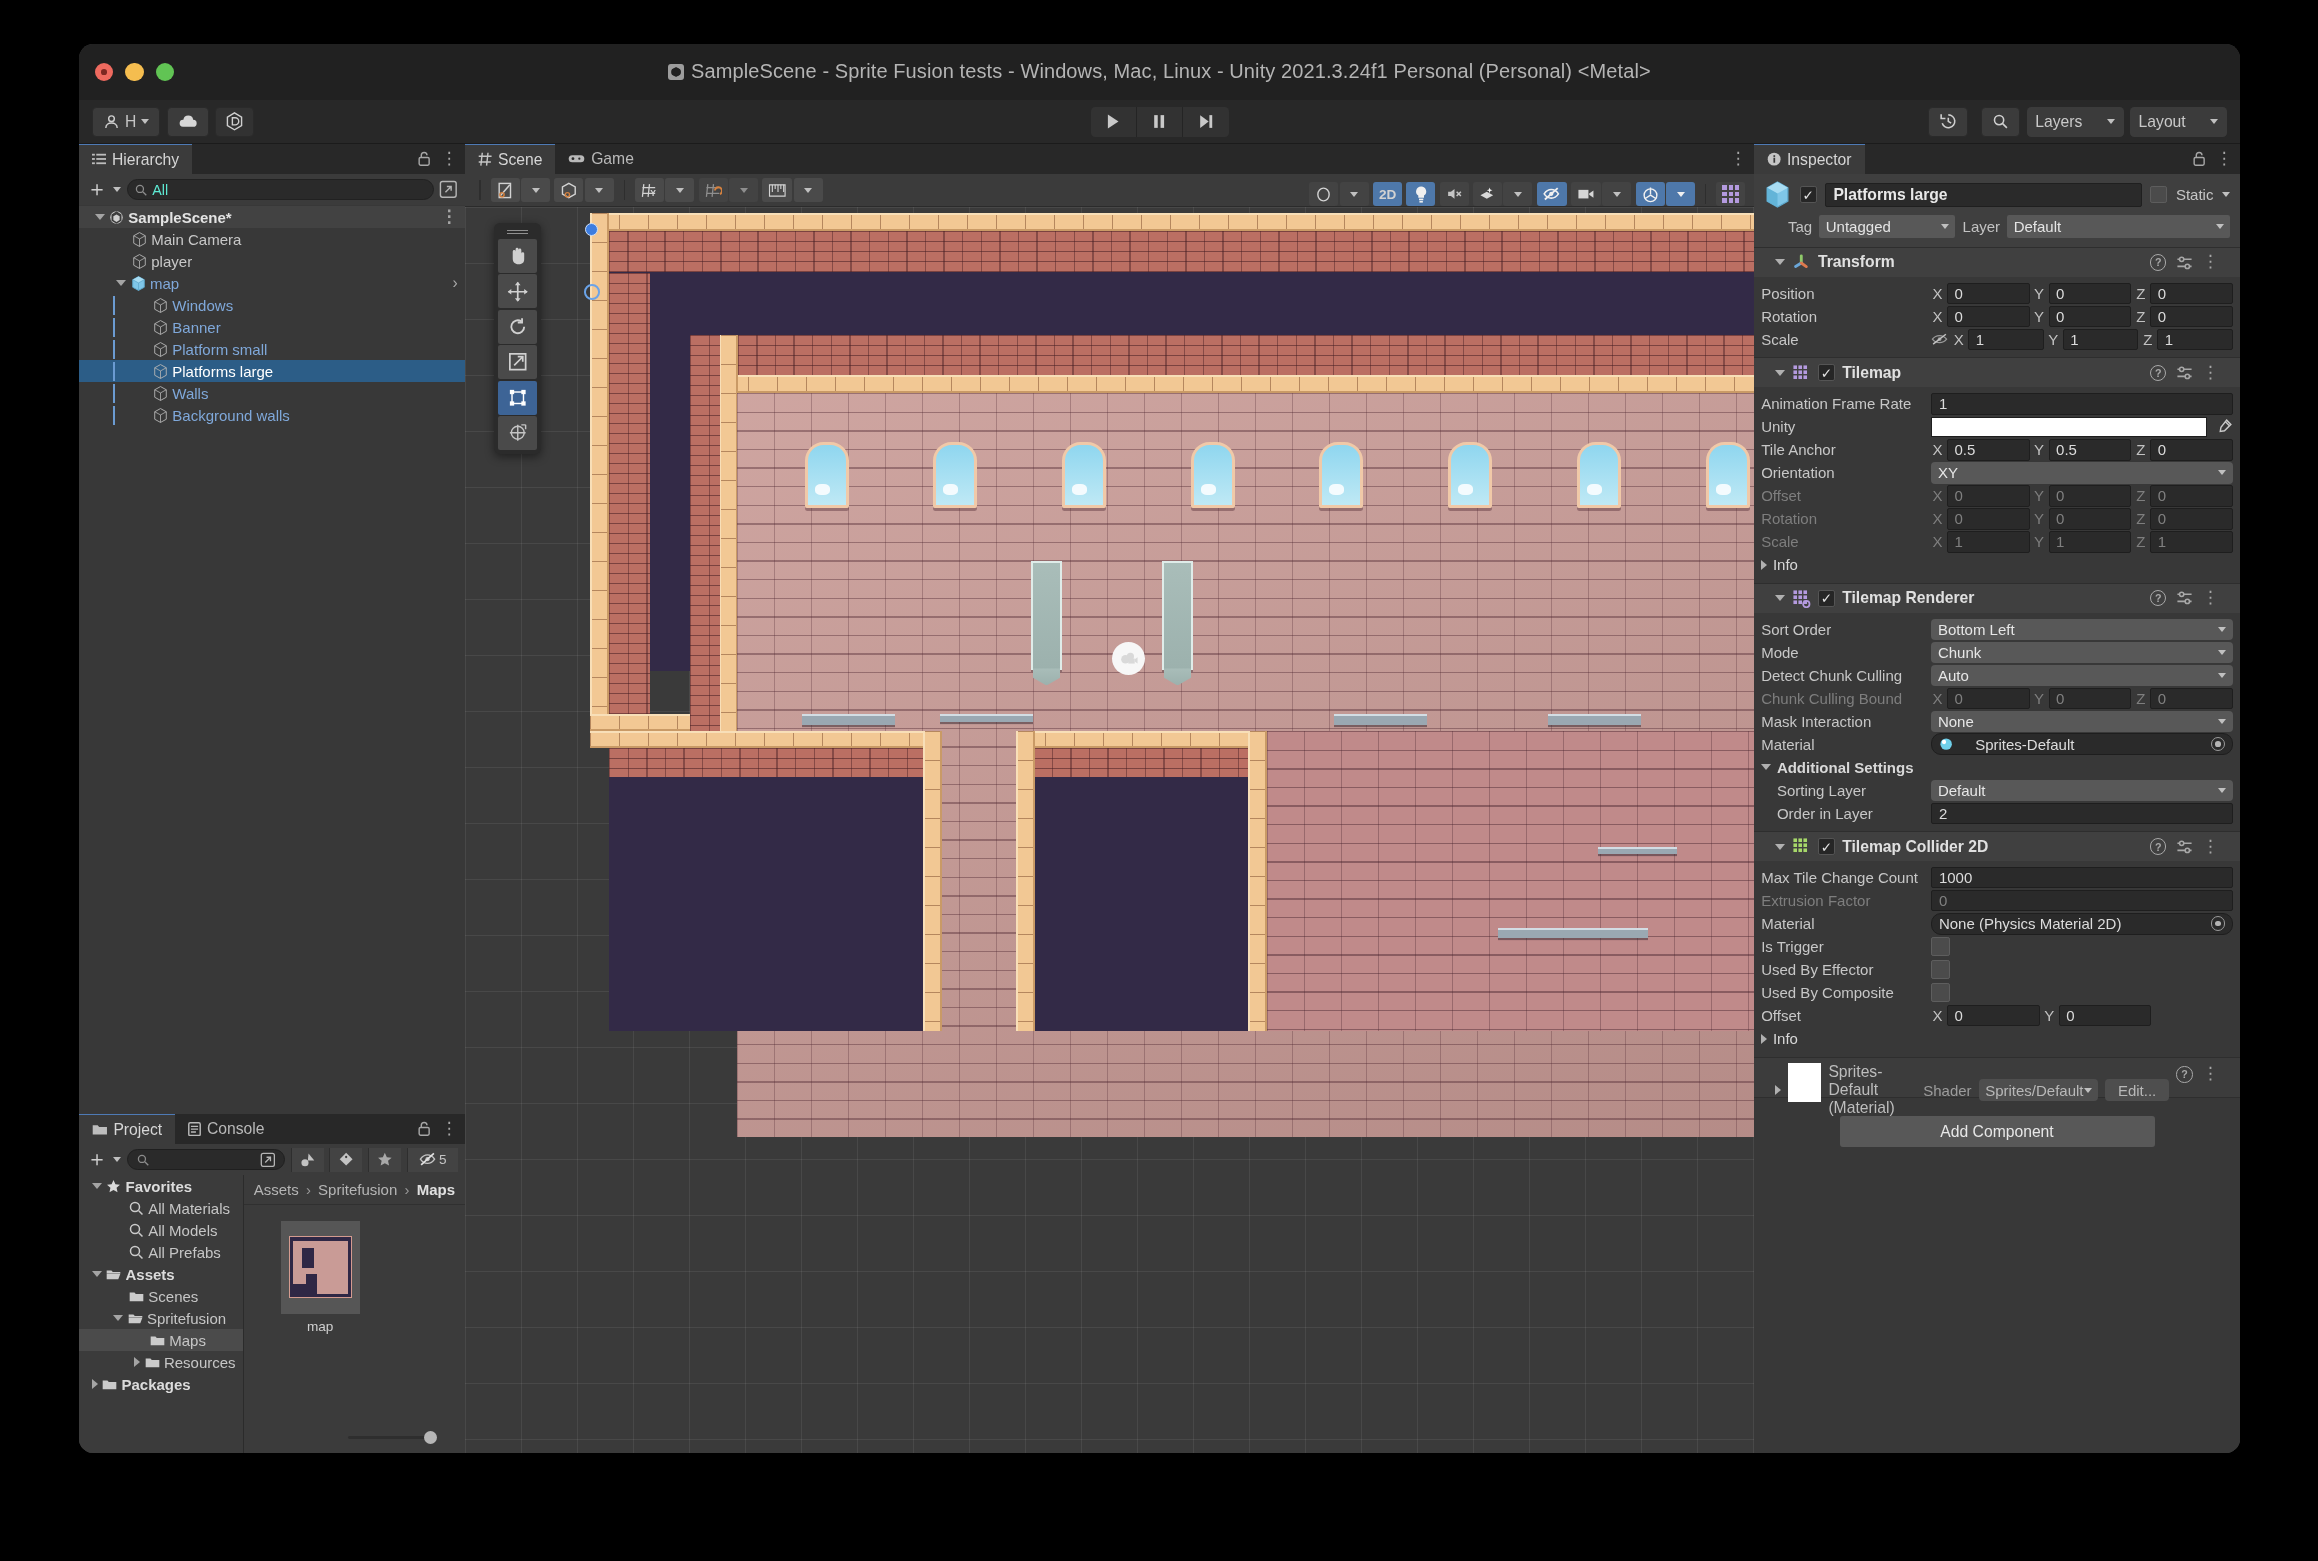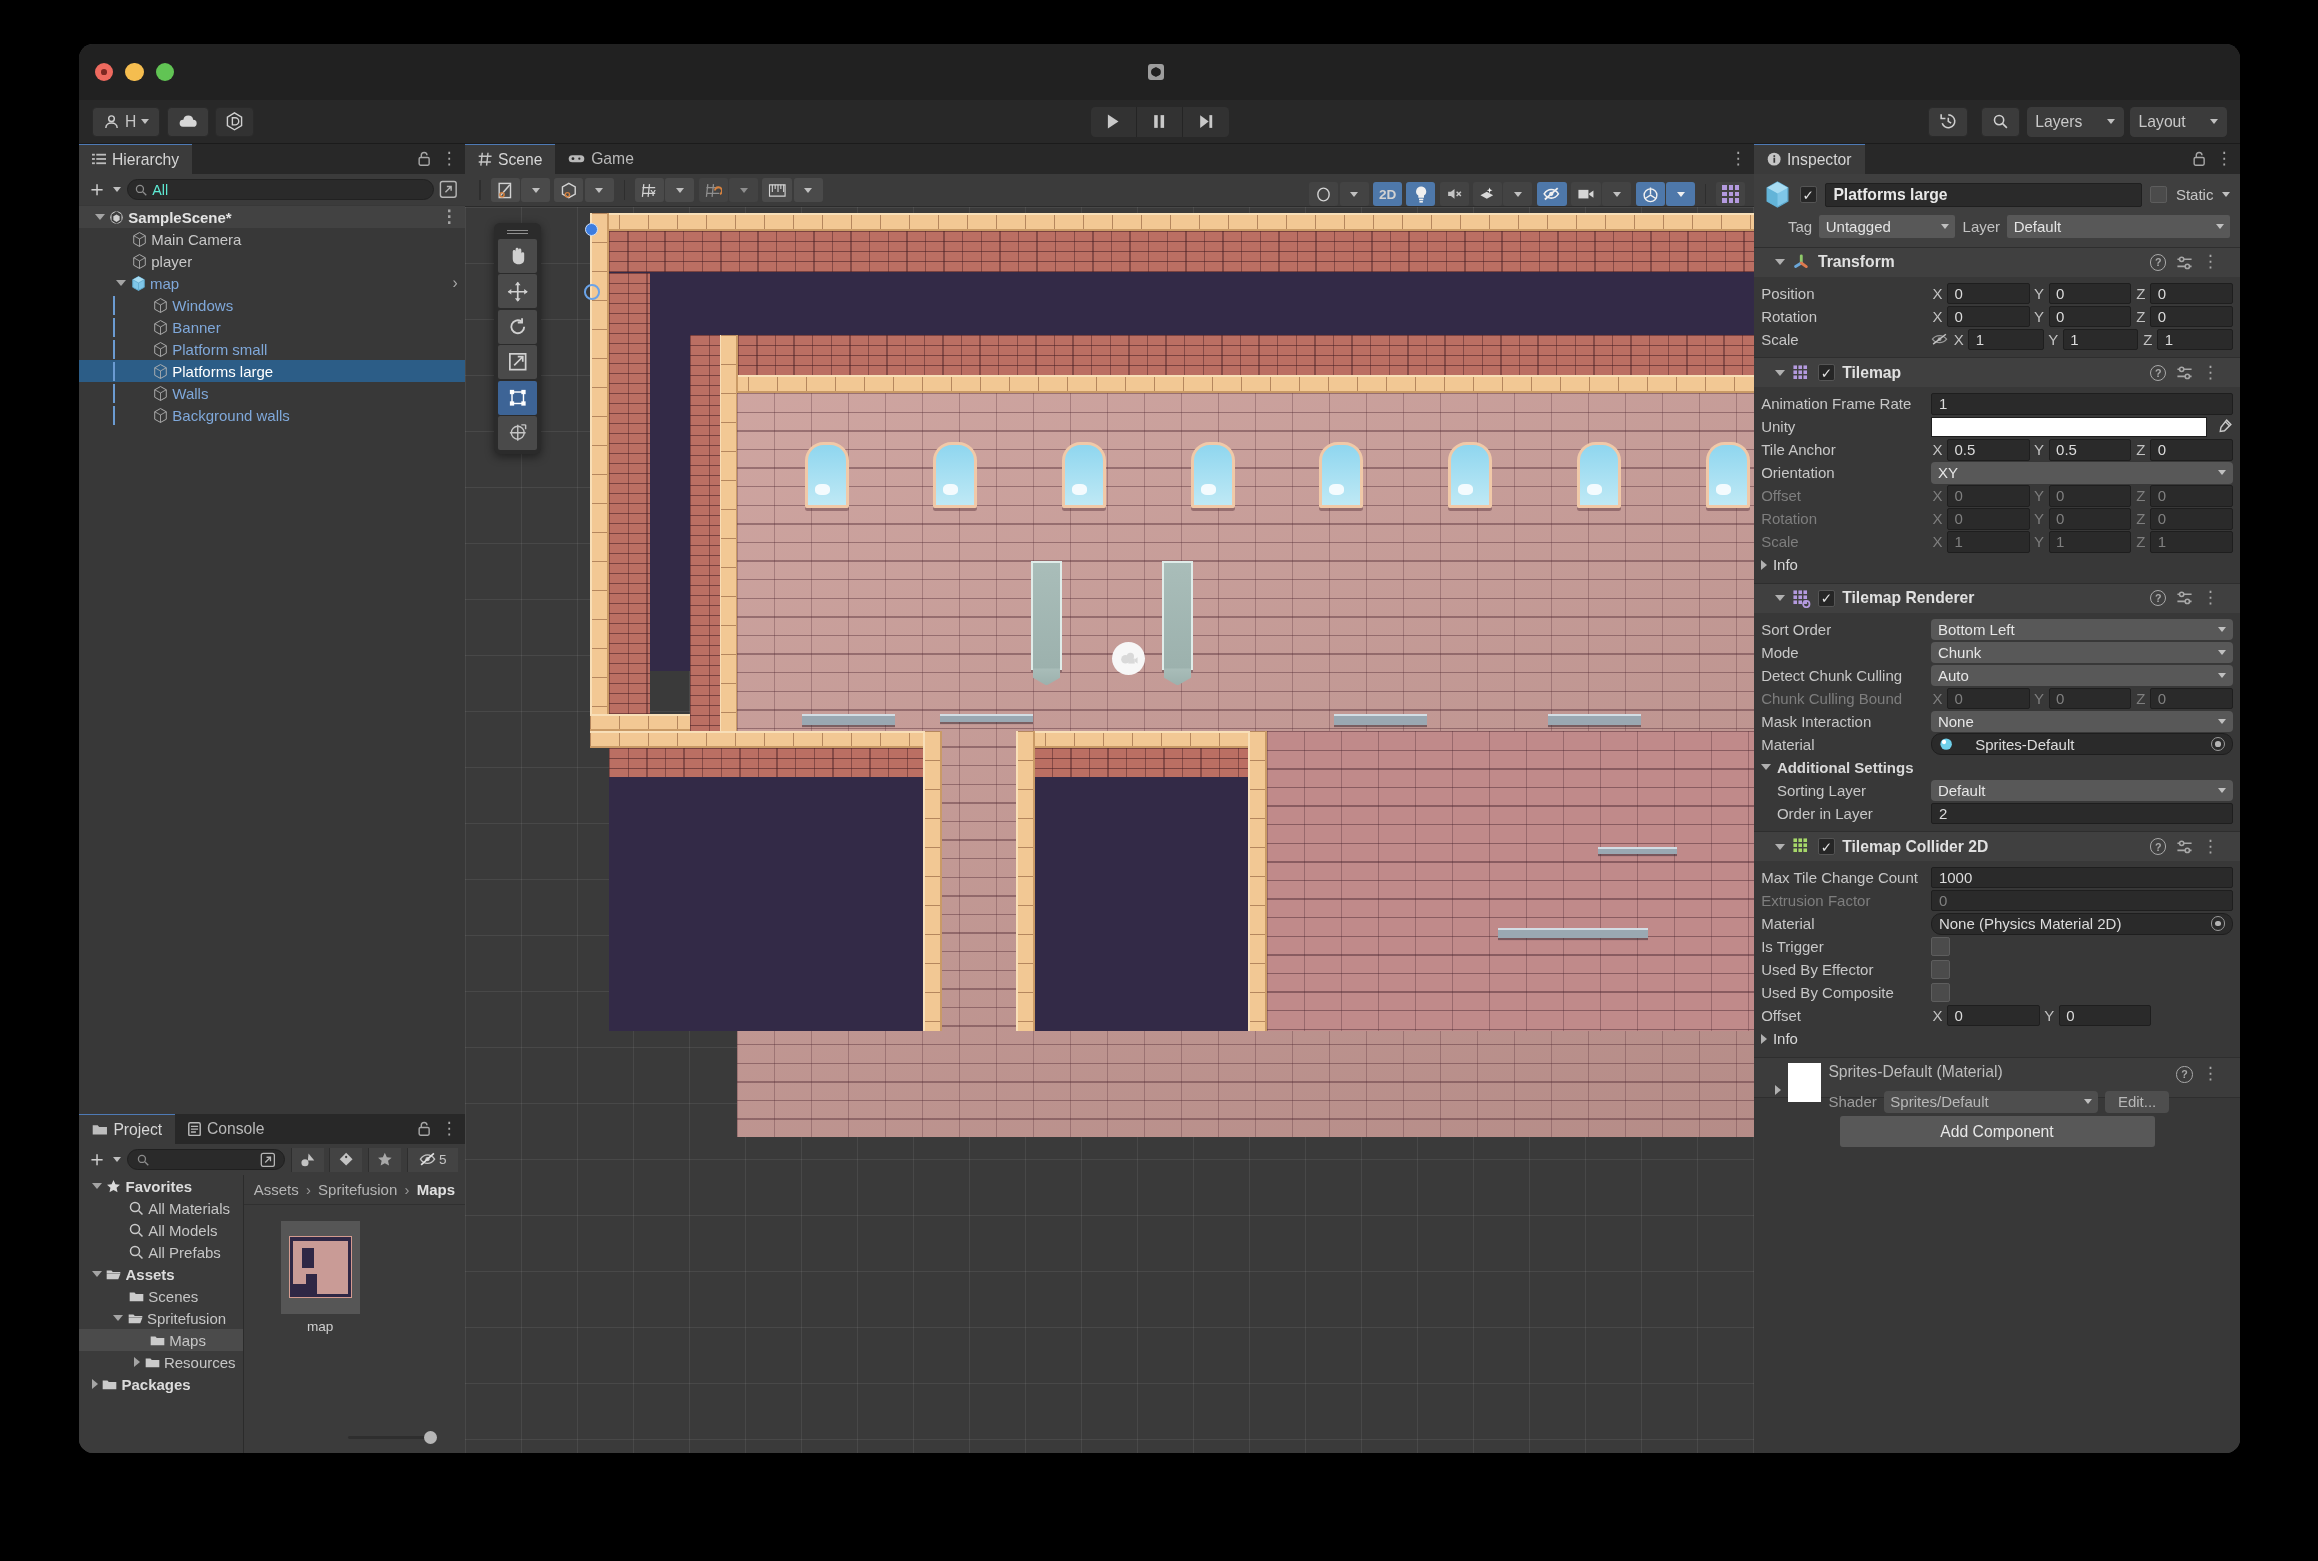--- a/index.html
+++ b/index.html
@@ -278,21 +278,21 @@
 
 <div class="win">
 
   <div class="titlebar">
     <div class="traffic">
       <span class="tl r"></span>
       <span class="tl y"></span>
       <span class="tl g"></span>
     </div>
     <div class="title">
-      <span class="ulogo"></span>
+      <span class="ulogo"></span><span>SampleScene - Sprite Fusion tests - Windows, Mac, Linux - Unity 2021.3.24f1 Personal (Personal) &lt;Metal&gt;</span>
     </div>
   </div>
 
   <div class="maintool">
     <div class="tbtn">
       <svg width="17" height="17" viewBox="0 0 24 24">
         <circle cx="12" cy="8" r="4" fill="none" stroke="#cfcfcf" stroke-width="2"></circle>
         <path d="M4 21c0-4.4 3.6-7 8-7s8 2.6 8 7" fill="none" stroke="#cfcfcf" stroke-width="2"></path>
       </svg>
       <span>H</span>
@@ -1341,21 +1341,21 @@
                   <span>Info</span>
                 </div>
               </div>
             </div>
           </div>
 
         <div class="comp">
           <div class="comp-head" style="background:#3c3c3c;height:39px;align-items:flex-start;padding-top:5.7px">
             <span class="tri-r" style="margin-top:21.5px"></span>
             <span class="matpreview"></span>
-            <div style="display:flex;flex-direction:column;gap:10px;flex:1">
+            <div style="display:flex;flex-direction:row;gap:19px;flex:1">
               <span style="color:#bdbdbd;font-size:15.7px">Sprites-Default (Material)</span>
               <div style="display:flex;align-items:center;gap:7.2px">
                 <span class="lbl" style="color:#9c9c9c">Shader</span>
                 <span class="fsel" style="background:#4e4e4e;max-width:215px;color:#b8b8b8">
                   <span>Sprites/Default</span>
                   <span class="caret sm"></span>
                   </span>
                 <span class="fsel" style="background:#4e4e4e;flex:none;width:64px;justify-content:center;color:#b8b8b8">
                   <span>Edit...</span>
                   </span>

